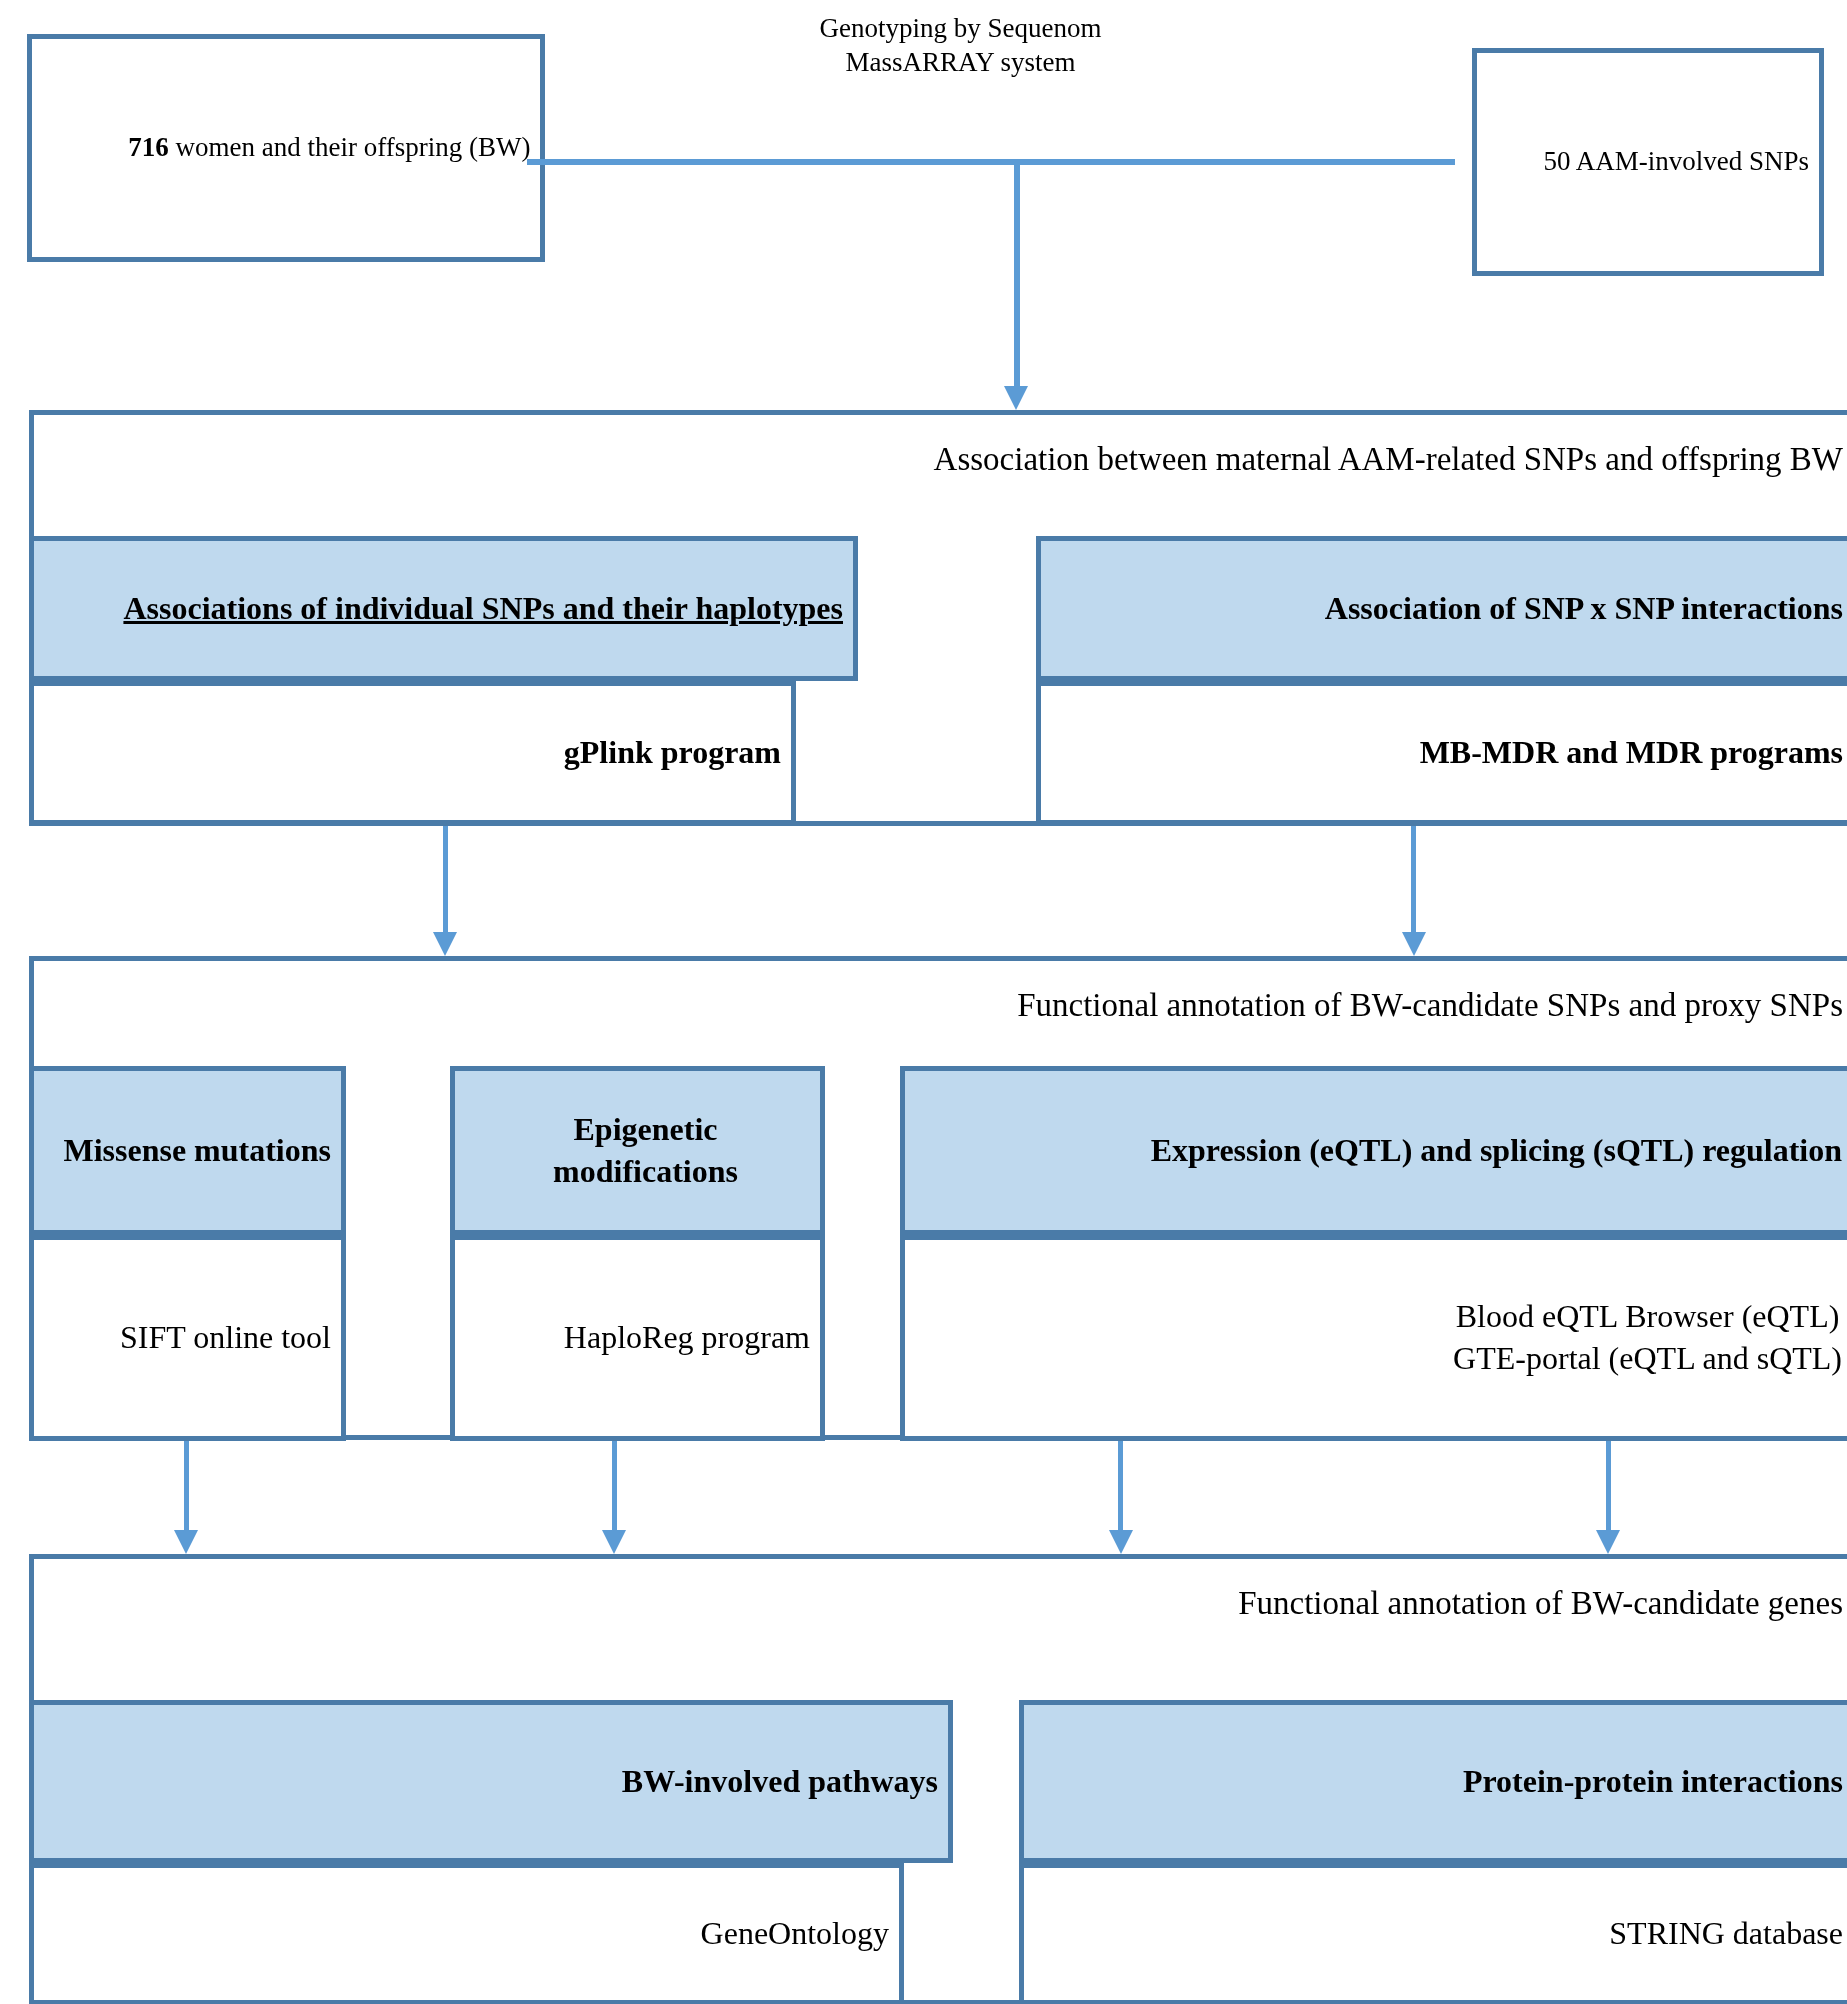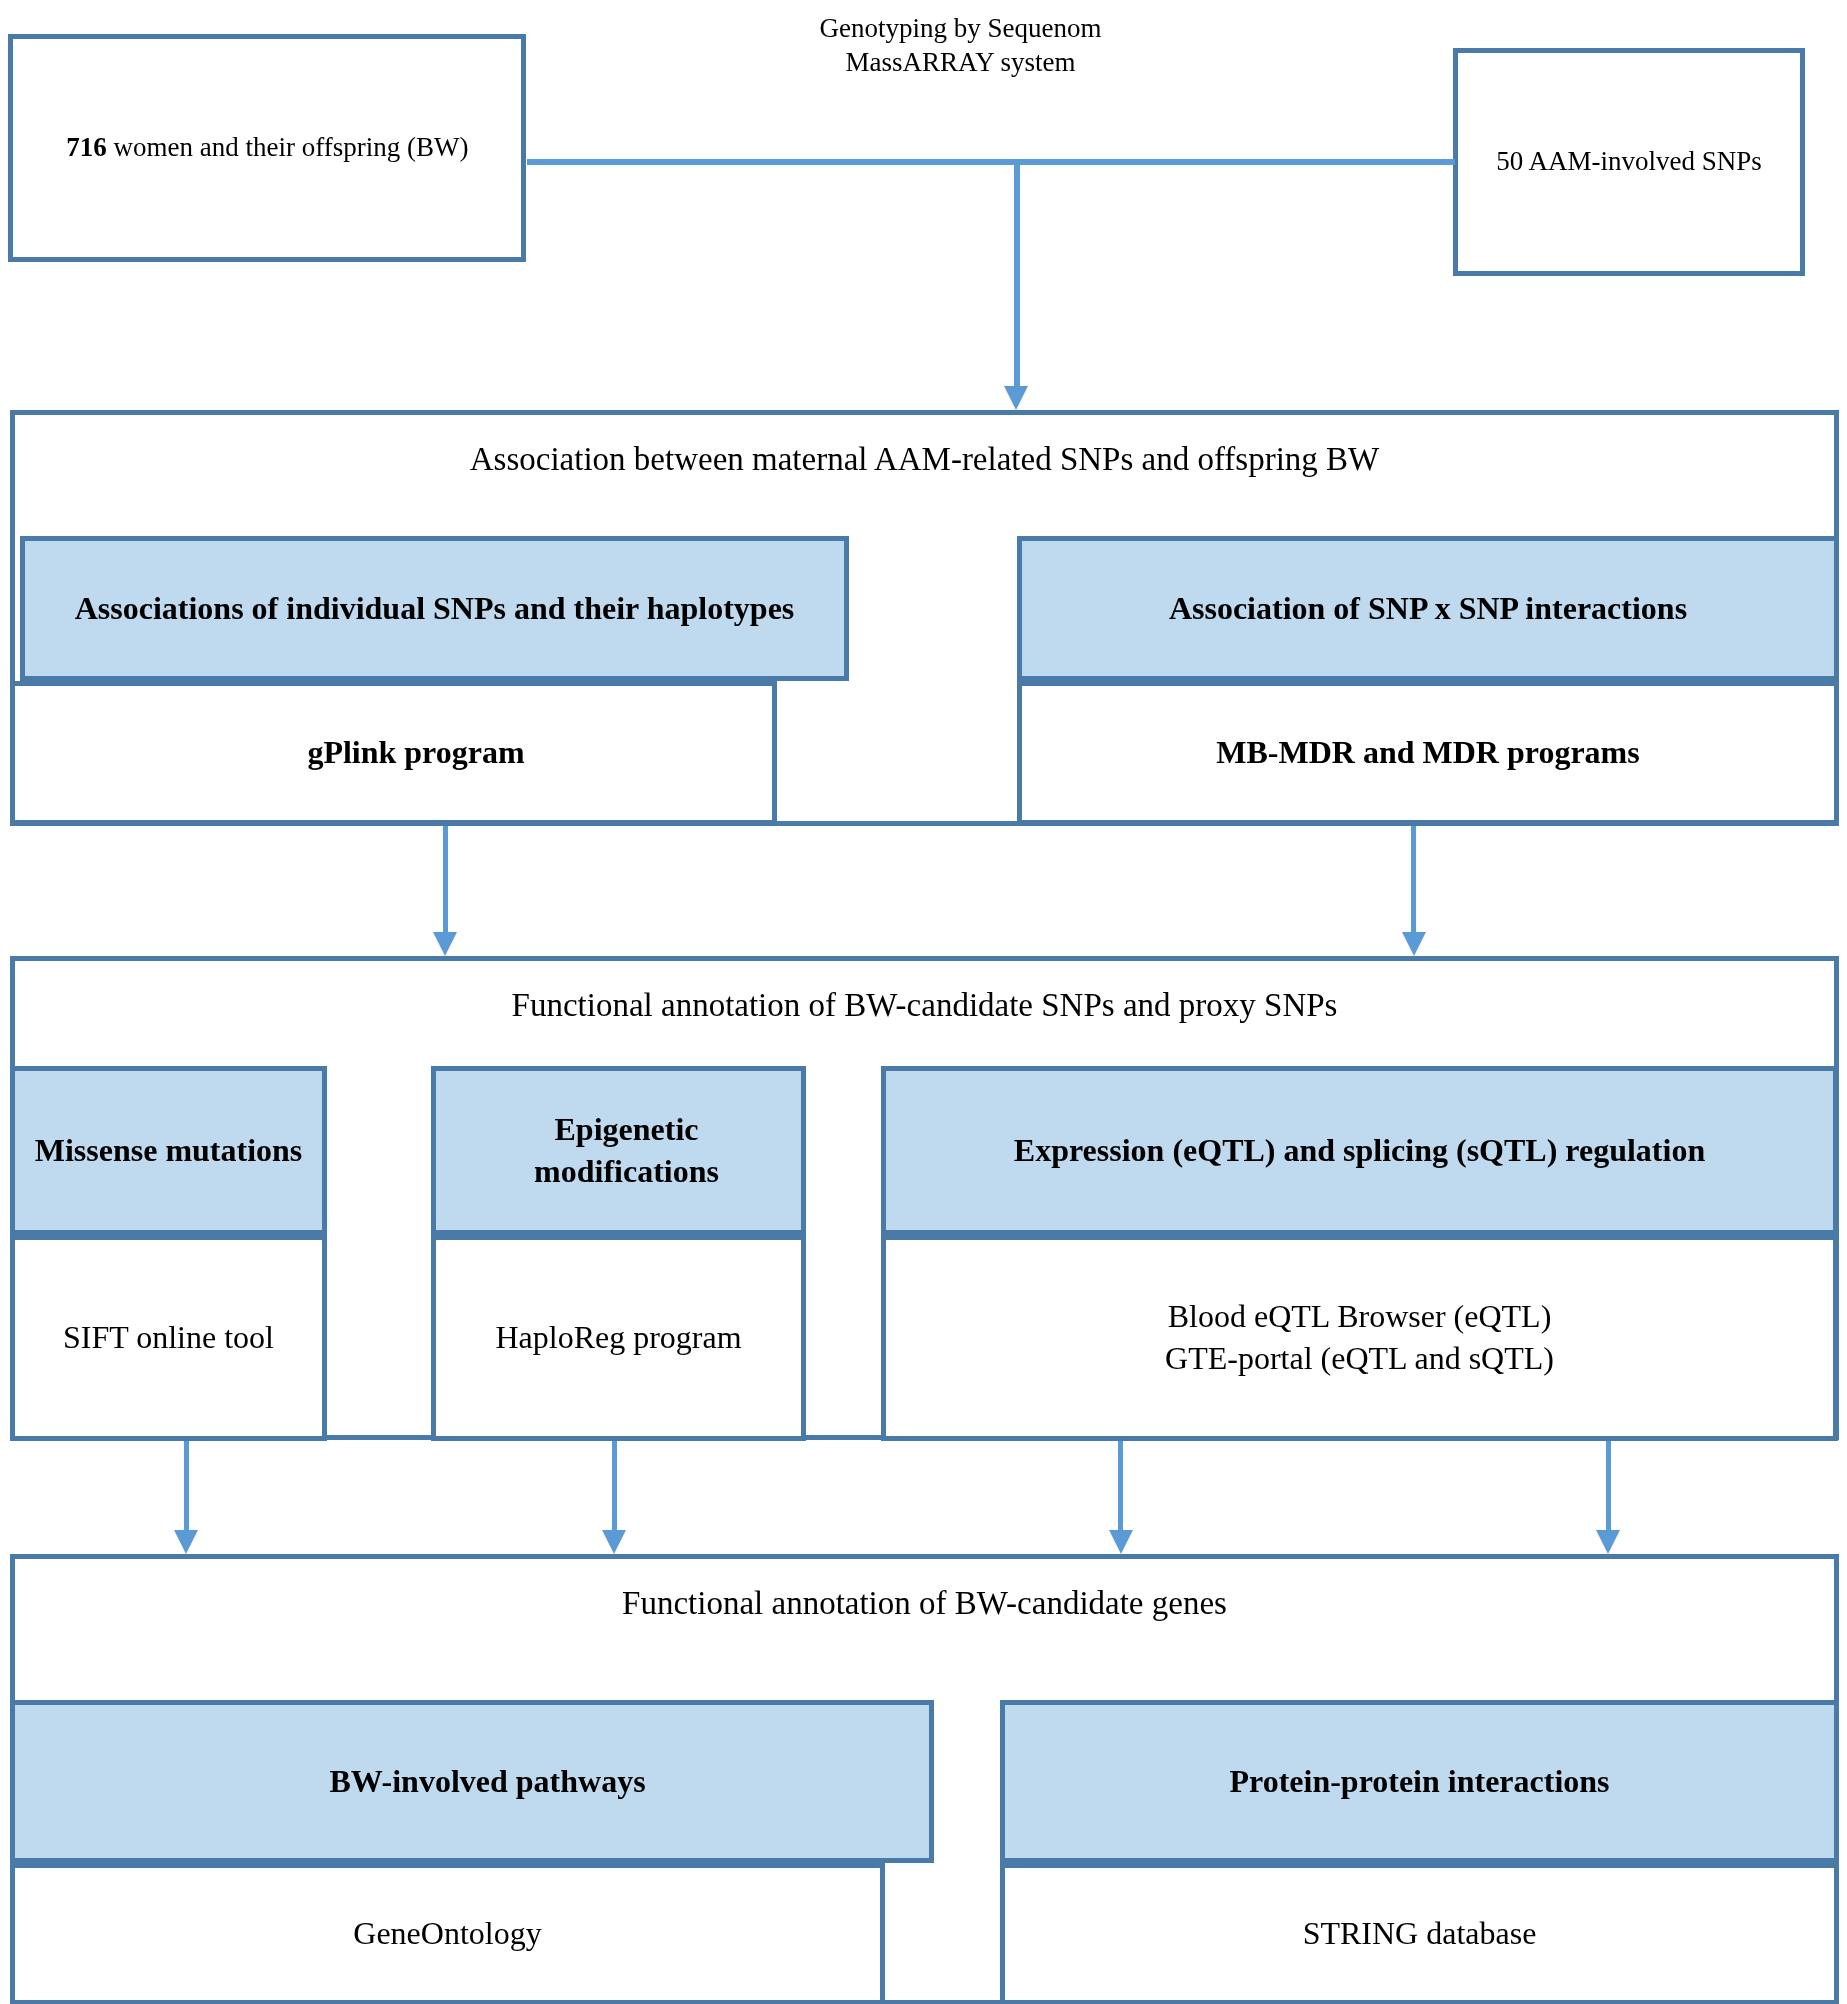--- a/index.html
+++ b/index.html
@@ -18,23 +18,24 @@
   }
 
   
   .box {
     position: absolute;
     box-sizing: border-box;
     border: 5.6px solid #4a7ba8;
     background: #ffffff;
     display: flex;
     align-items: center;
-    justify-content: center;
+    justify-content: flex-end;
     text-align: center;
     line-height: 1.30;
+    margin-left: 19px;
   }
   .box.fill {
     background: #bfd9ee;
   }
   .box .txt {
     display: block;
     padding: 0 10px;
     white-space: pre-line;
   }
 
@@ -90,21 +91,21 @@
   </div>
 
   <div class="hline" style="left:527px; top:159px; width:928px; height:6.2px;"></div>
   <div class="vline" style="left:1014px; top:162px; width:6.2px; height:225px;"></div>
   <div class="arrow-head" style="left:1004px; top:386px;"></div>
 
   <div class="box" style="left:10px; top:410px; width:1829px; height:416px; align-items:flex-start;">
     <span class="txt t-head" style="margin-top:22.5px;">Association between maternal AAM-related SNPs and offspring BW</span>
   </div>
 
-  <div class="box fill" style="left:20px; top:536px; width:829px; height:145px;">
+  <div class="box fill" style="left:10px; top:536px; width:829px; height:145px;text-decoration:underline;">
     <span class="txt t-sub">Associations of individual  SNPs and their haplotypes</span>
   </div>
   <div class="box" style="left:10px; top:681px; width:767px; height:144px;padding-left:45px;">
     <span class="txt t-prog">gPlink  program</span>
   </div>
 
   <div class="box fill" style="left:1017px; top:536px; width:822px; height:145px;">
     <span class="txt t-sub">Association  of SNP x SNP interactions</span>
   </div>
   <div class="box" style="left:1017px; top:681px; width:822px; height:144px;">

